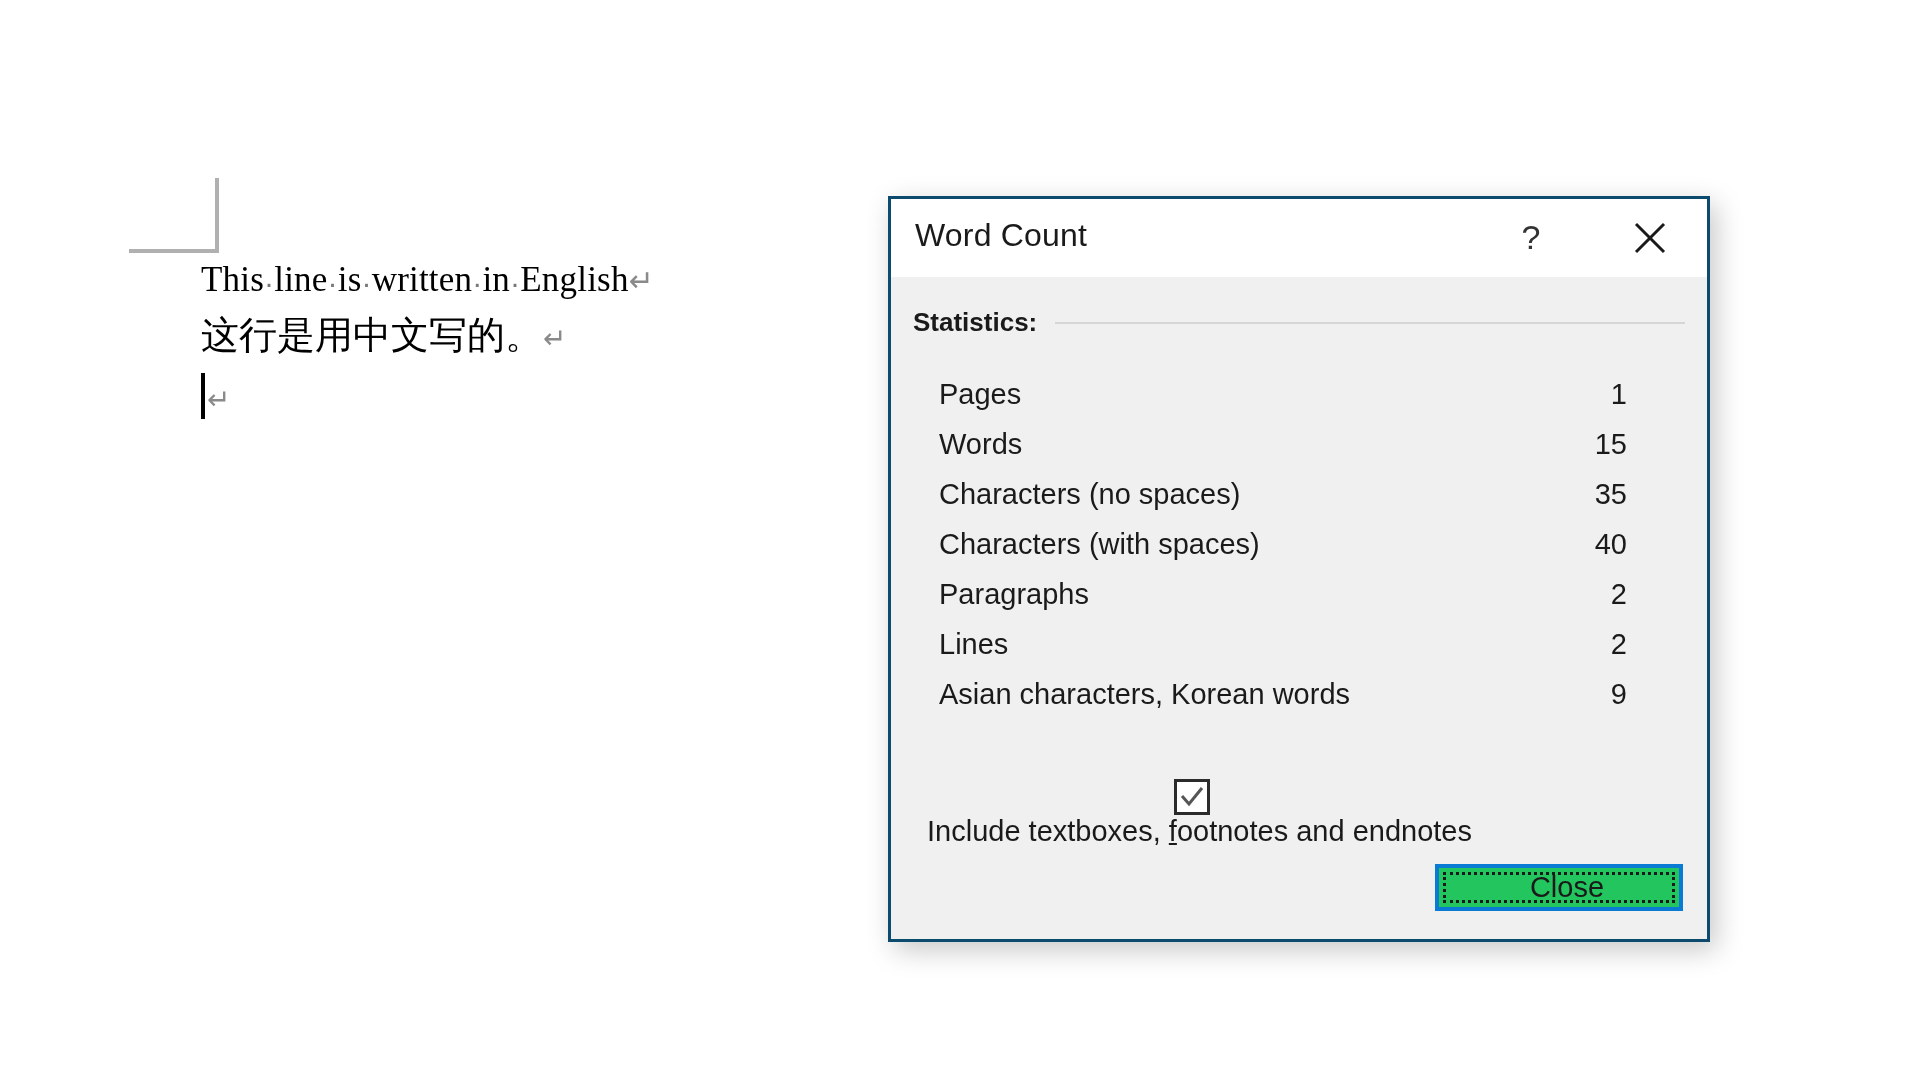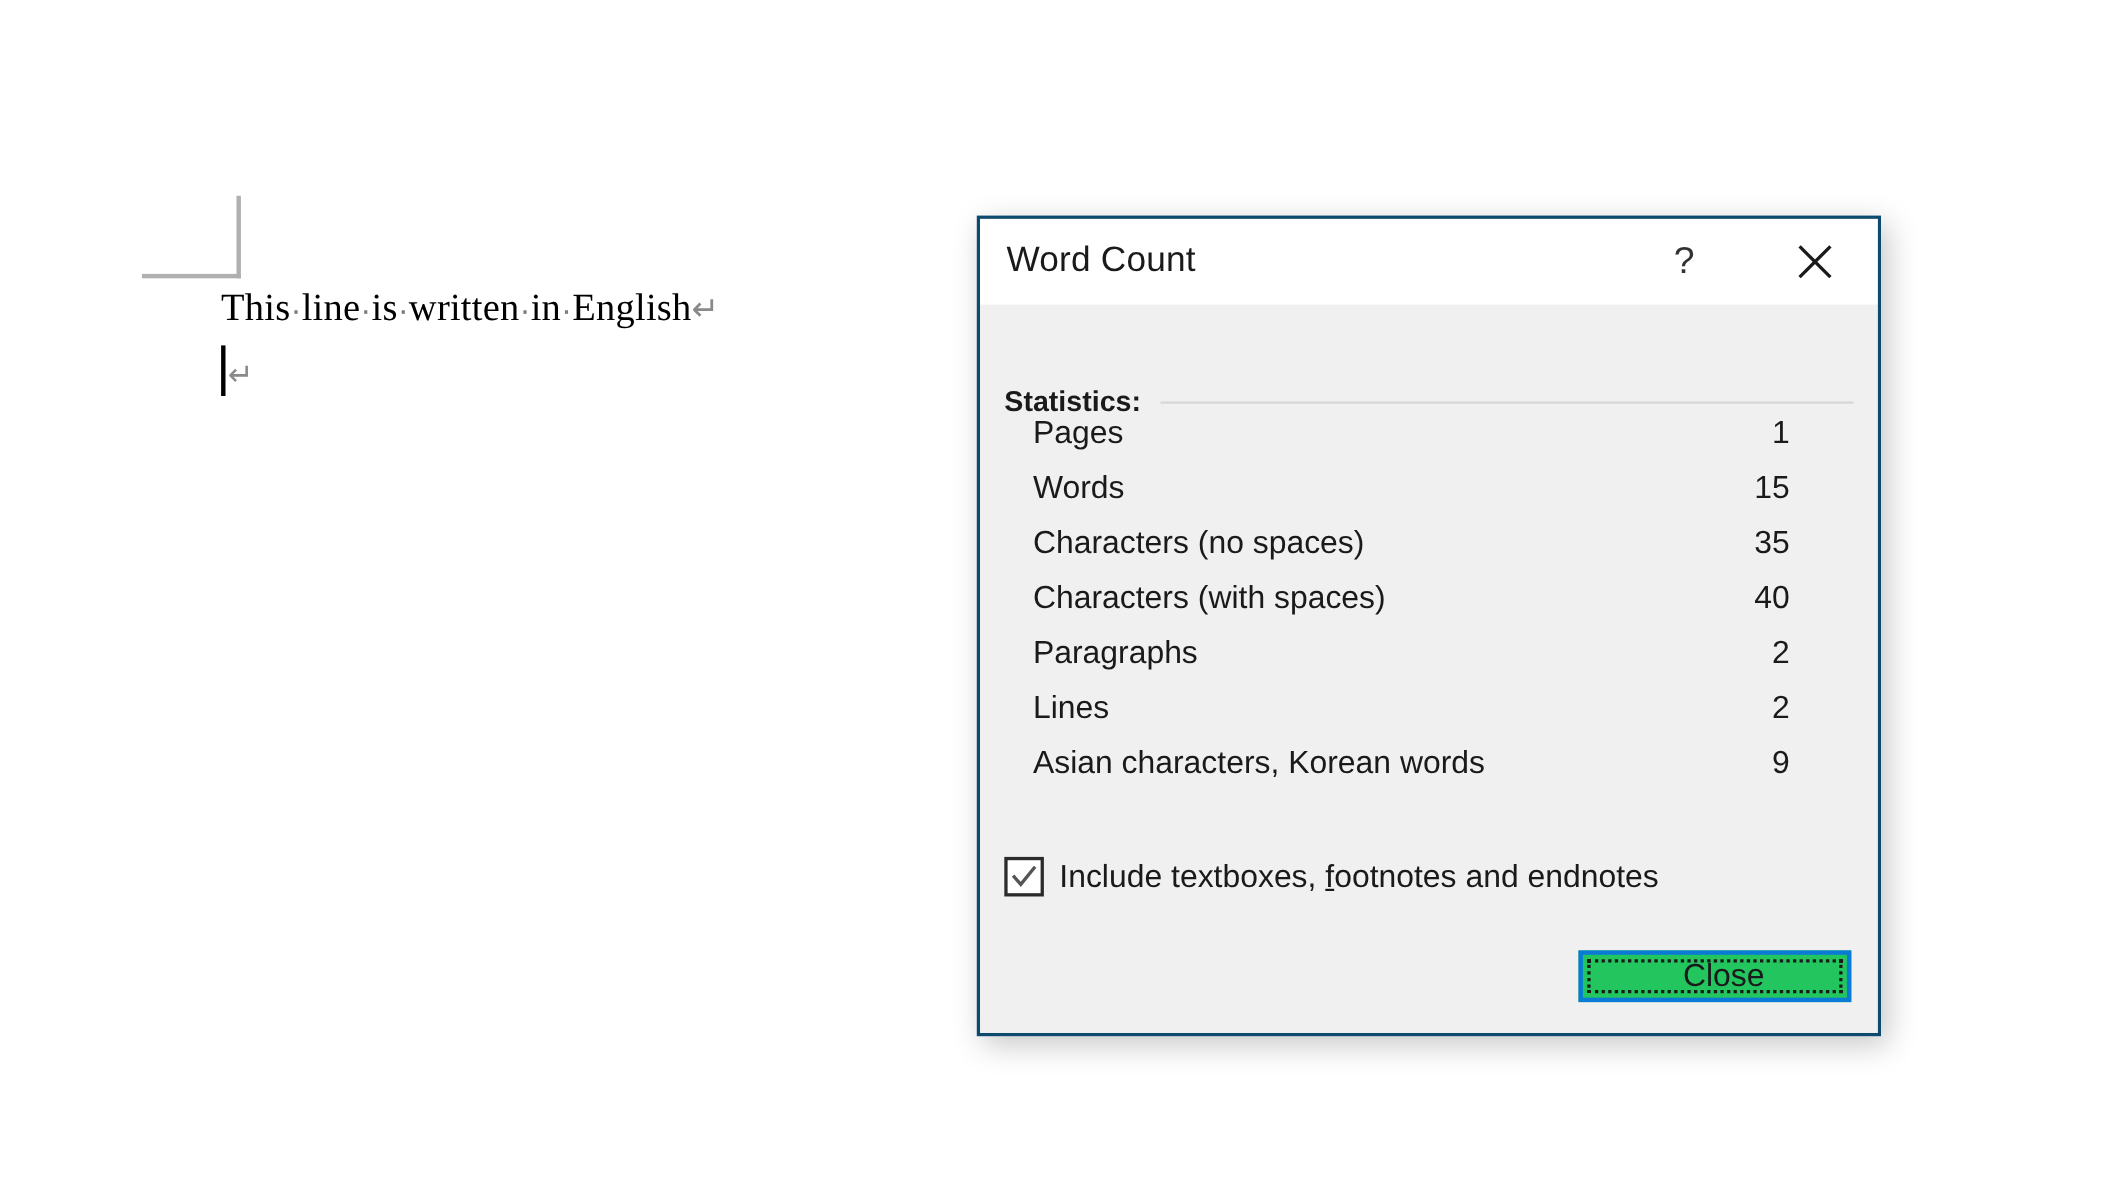--- a/index.html
+++ b/index.html
@@ -162,21 +162,20 @@
     background: #f0f0f0;
   }
 
   .stats-header {
     position: absolute;
     left: 22px;
     top: 30px;
     right: 22px;
     display: flex;
     align-items: center;
-    margin-top: 43px;
   }
   .stats-label {
     font-size: 26px;
     color: #1a1a1a;
     font-weight: bold;
     font-family: "Liberation Sans", sans-serif;
     white-space: nowrap;
   }
   .stats-rule {
     flex: 1;
@@ -214,20 +213,21 @@
     text-align: right;
     min-width: 60px;
   }
 
   .checkbox-row {
     position: absolute;
     left: 22px;
     top: 502px;
     display: flex;
     align-items: center;
+    flex-direction: column;
   }
   .cb-box {
     width: 36px;
     height: 36px;
     border: 3px solid #2b2b2b;
     background: #ffffff;
     box-sizing: border-box;
     position: relative;
     flex: 0 0 auto;
   }
@@ -284,20 +284,23 @@
       <div class="v"></div>
       <div class="h"></div>
     </div>
 
     <div class="doc-body">
 
       <div class="doc-line line-en">
         <span>This</span><span class="space-dot">·</span><span>line</span><span class="space-dot">·</span><span>is</span><span class="space-dot">·</span><span>written</span><span class="space-dot">·</span><span>in</span><span class="space-dot">·</span><span>English</span><span class="pilcrow-mark">↵</span>
       </div>
 
+      <div class="doc-line line-cn">
+        <span>这行是用中文写的。</span><span class="pilcrow-mark small">↵</span>
+      </div>
 
       <div class="doc-line line-empty">
         <span class="caret"></span><span class="pilcrow-mark small">↵</span>
       </div>
 
     </div>
   </div>
 
   <div class="dialog">
 

